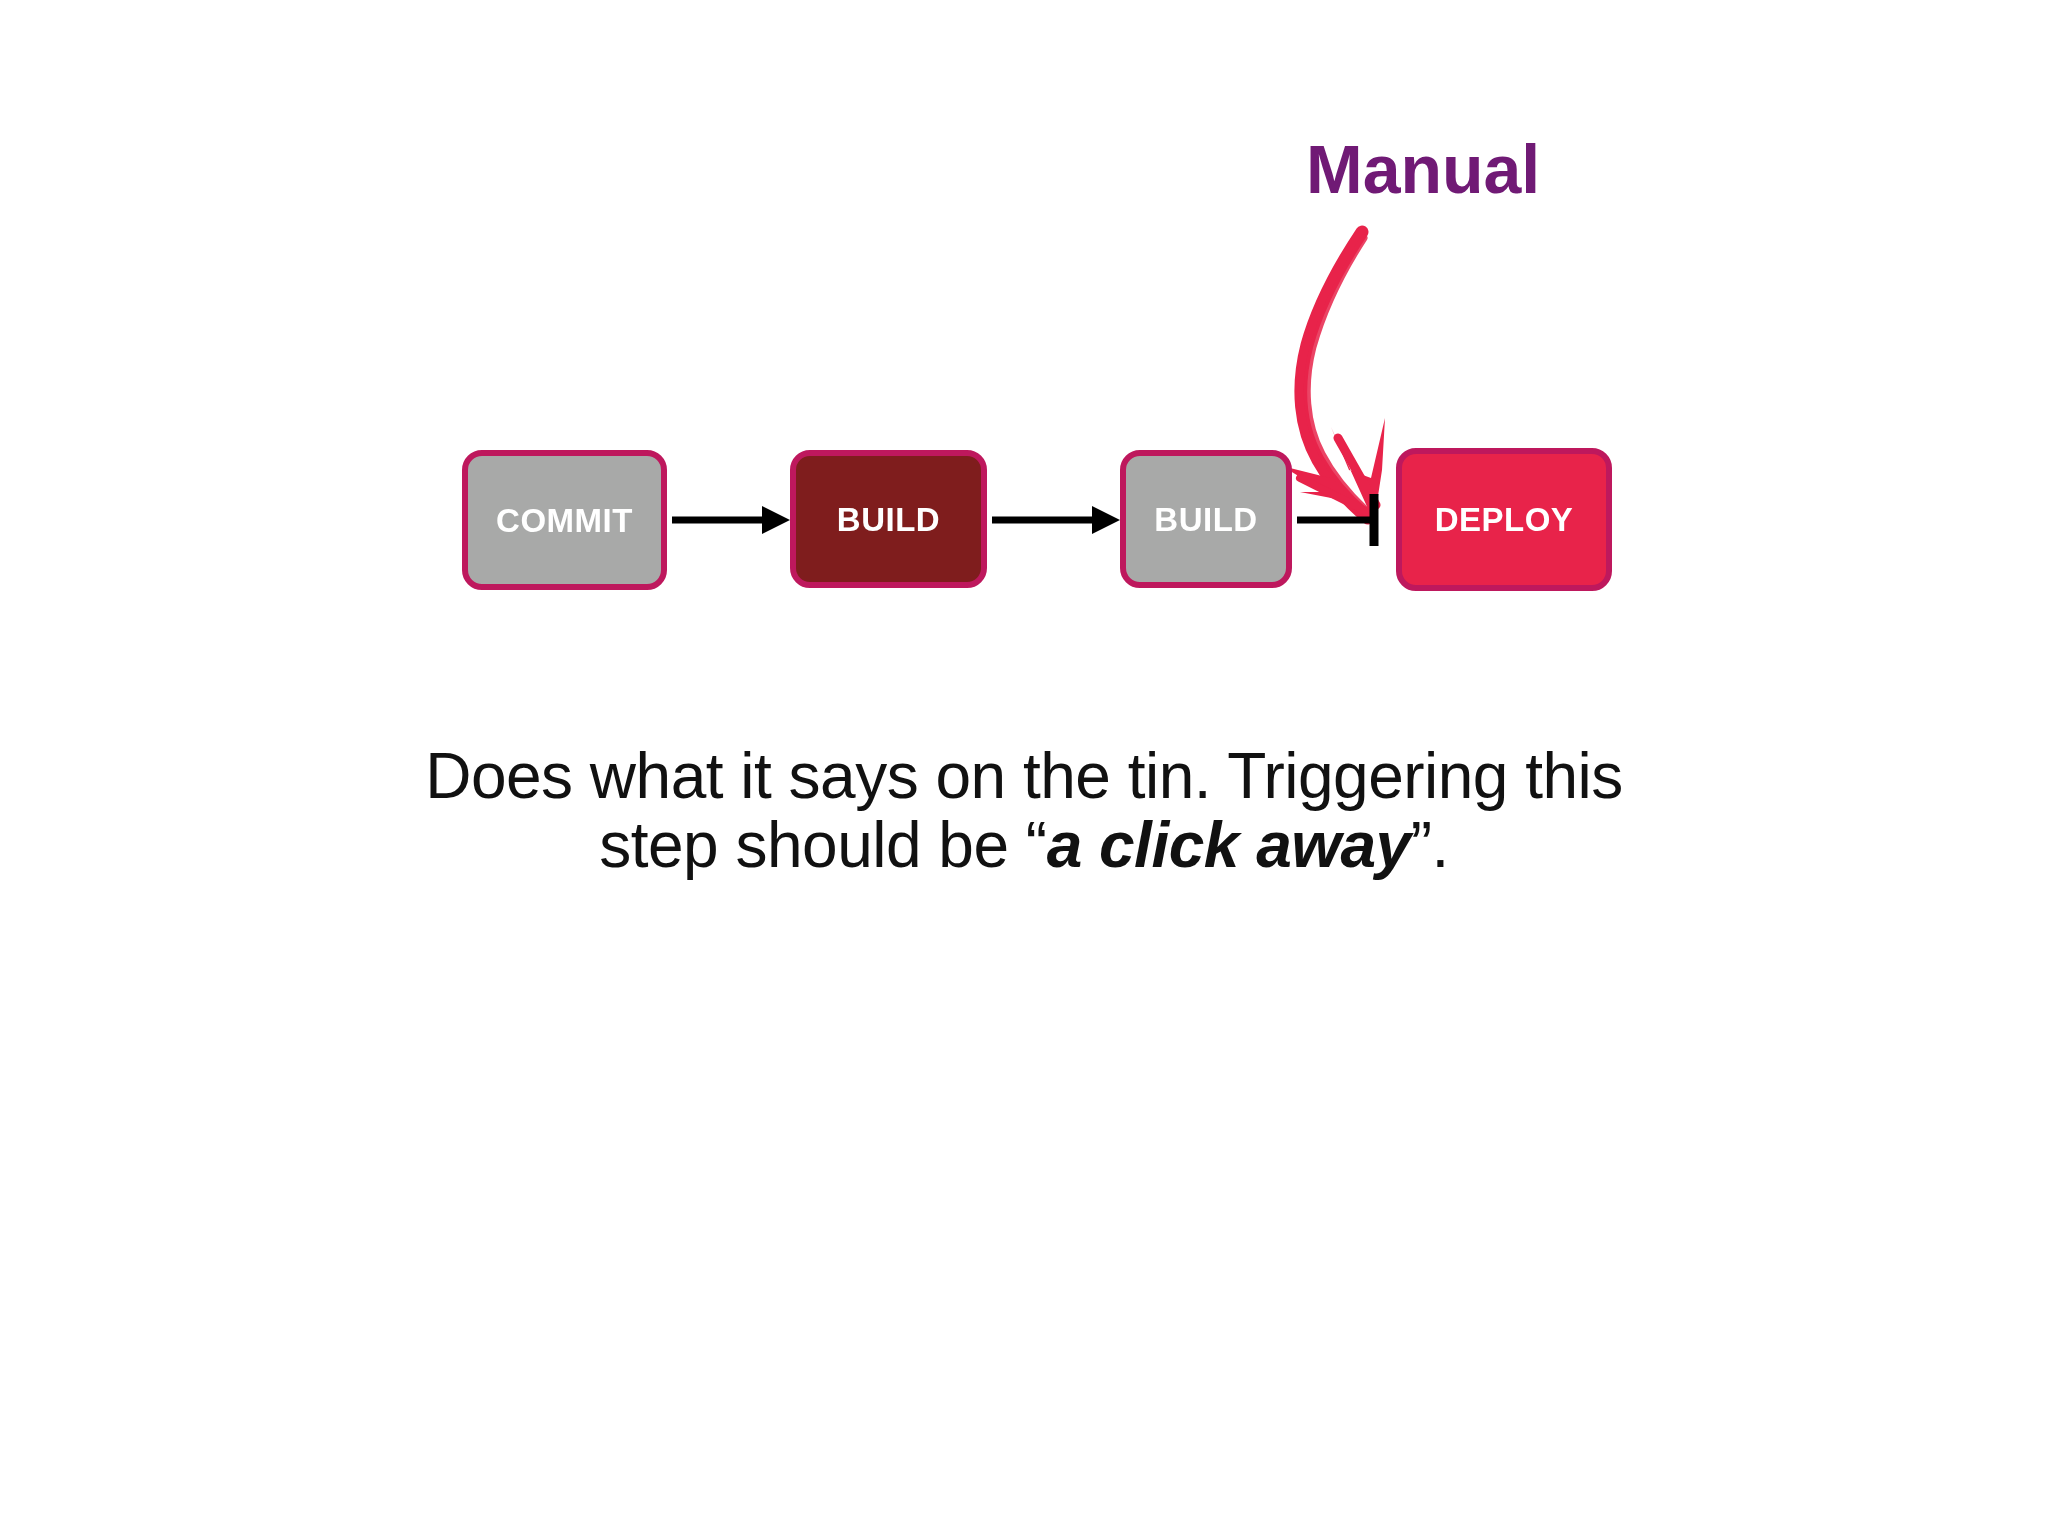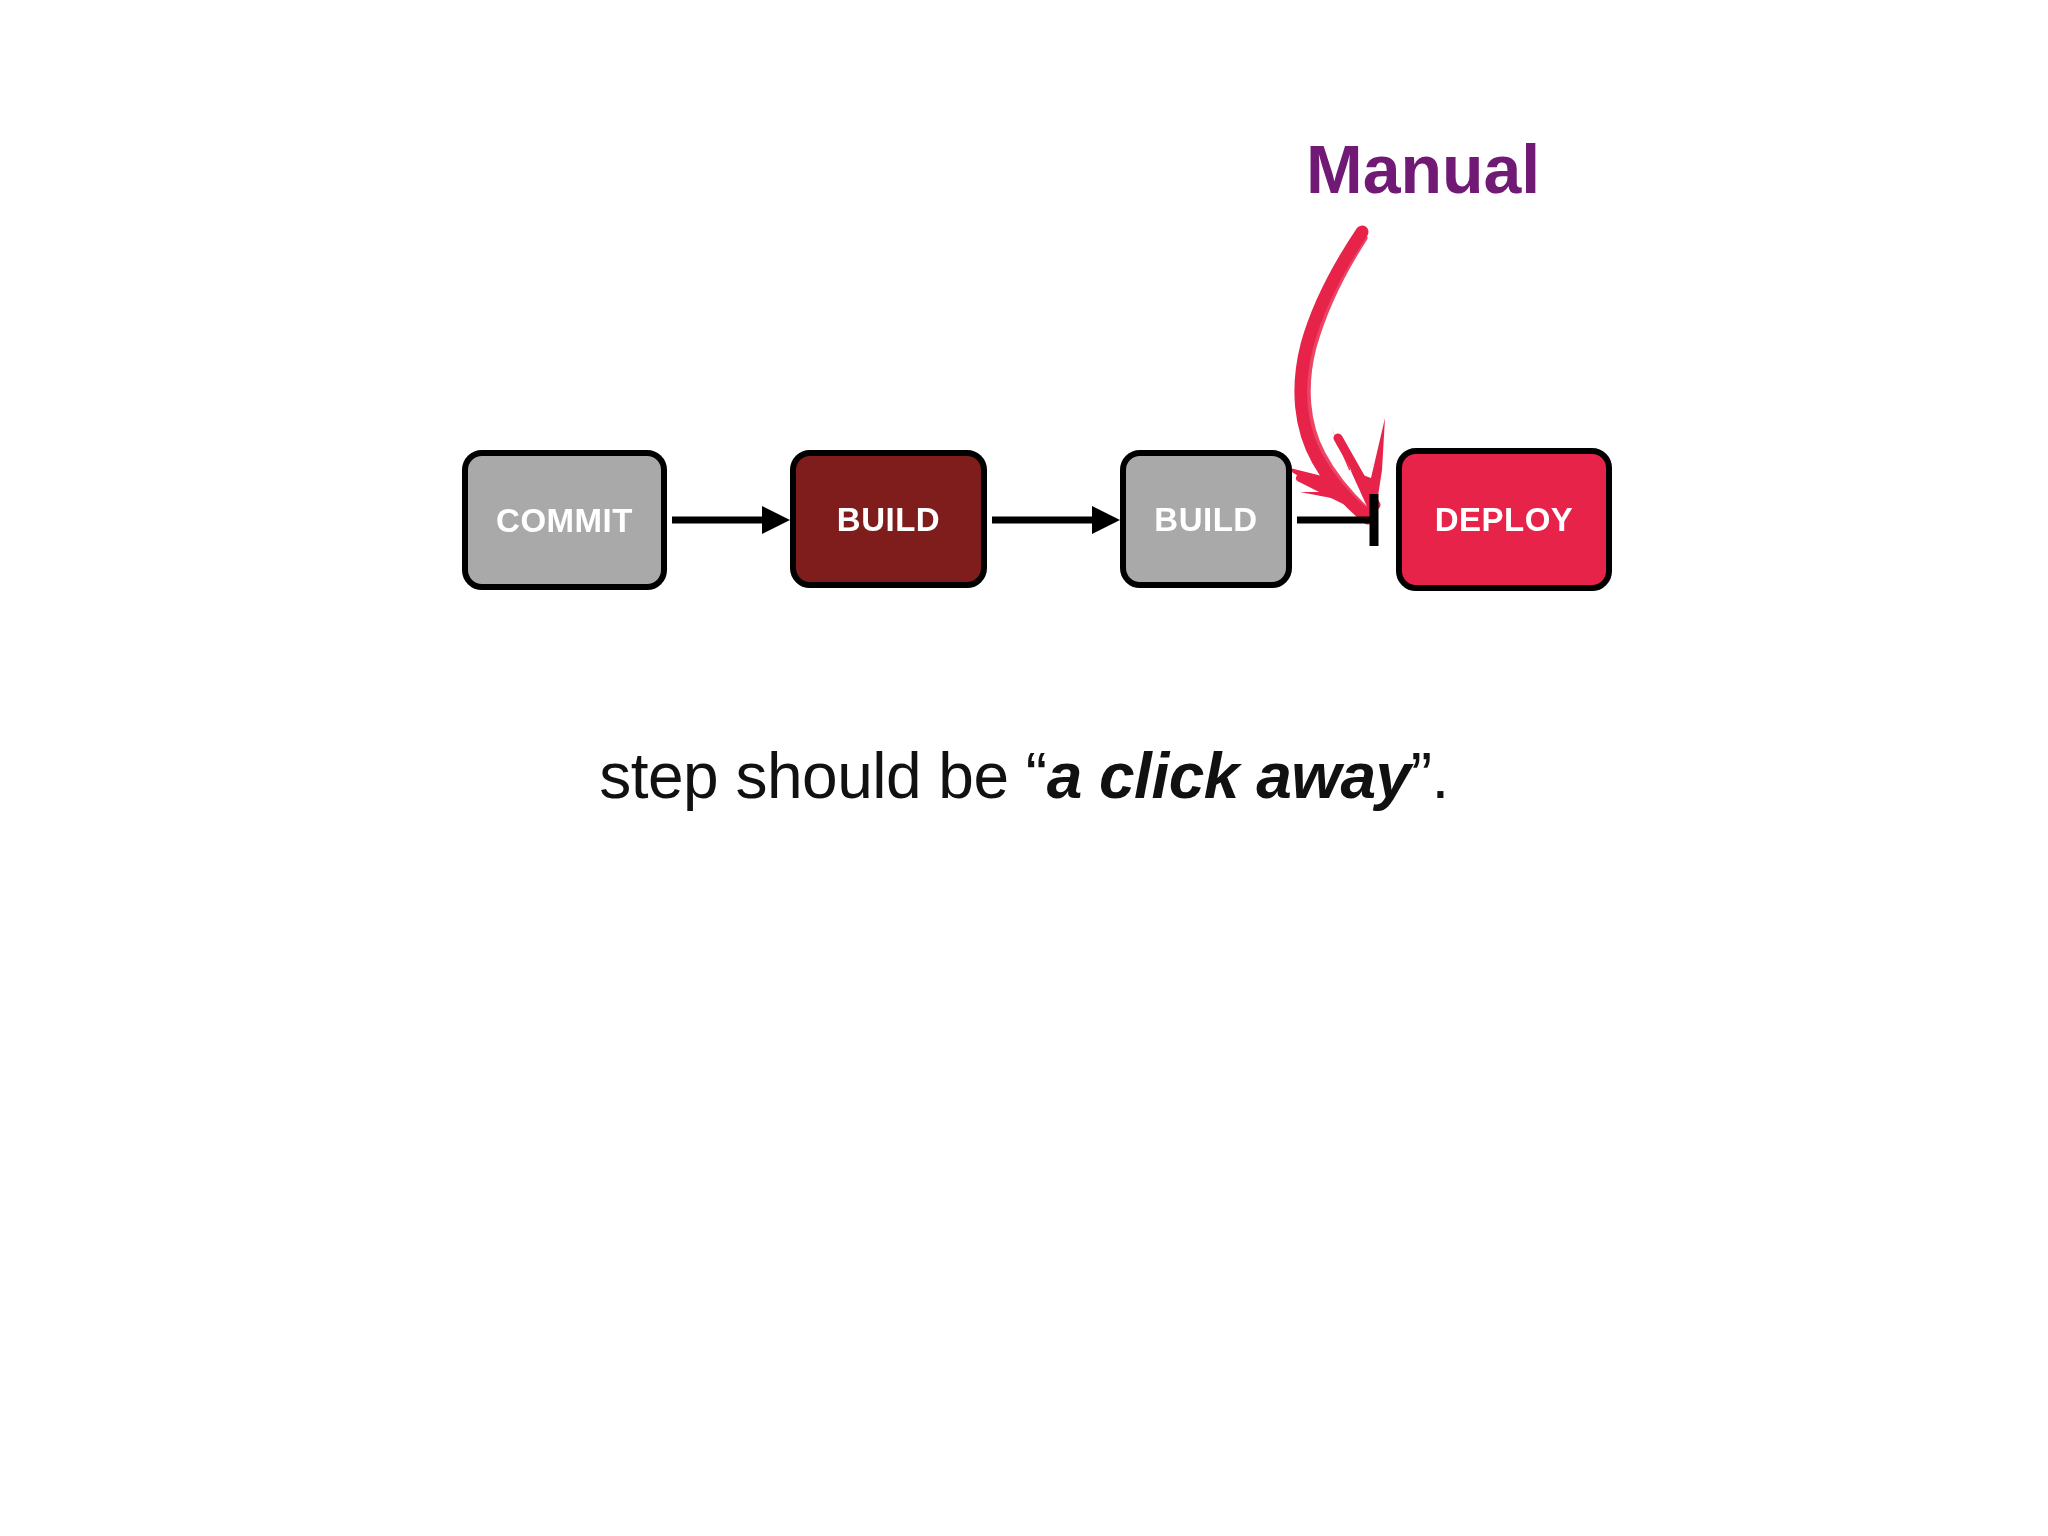--- a/index.html
+++ b/index.html
@@ -27,21 +27,21 @@
     position: absolute;
     left: 0;
     top: 0;
     width: 2048px;
     height: 1536px;
   }
 
   .stage-box {
     position: absolute;
     box-sizing: border-box;
-    border: 6px solid #000000;
+    border: 6px solid #be185d;
     border-radius: 20px;
     display: flex;
     align-items: center;
     justify-content: center;
   }
   .stage-label {
     color: #ffffff;
     font-family: "Liberation Sans", sans-serif;
     font-weight: bold;
     font-size: 33px;
@@ -154,16 +154,17 @@
       <span class="stage-label">BUILD</span>
     </div>
 
     <div id="stage-deploy" class="stage-box">
       <span class="stage-label">DEPLOY</span>
     </div>
 
   </div>
 
   <div id="caption">
+    <span class="line">Does what it says on the tin. Triggering this</span>
     <span class="line"><span>step should be “</span><span class="emph">a click away</span><span>”.</span></span>
   </div>
 
 </div>
 
 </body></html>

